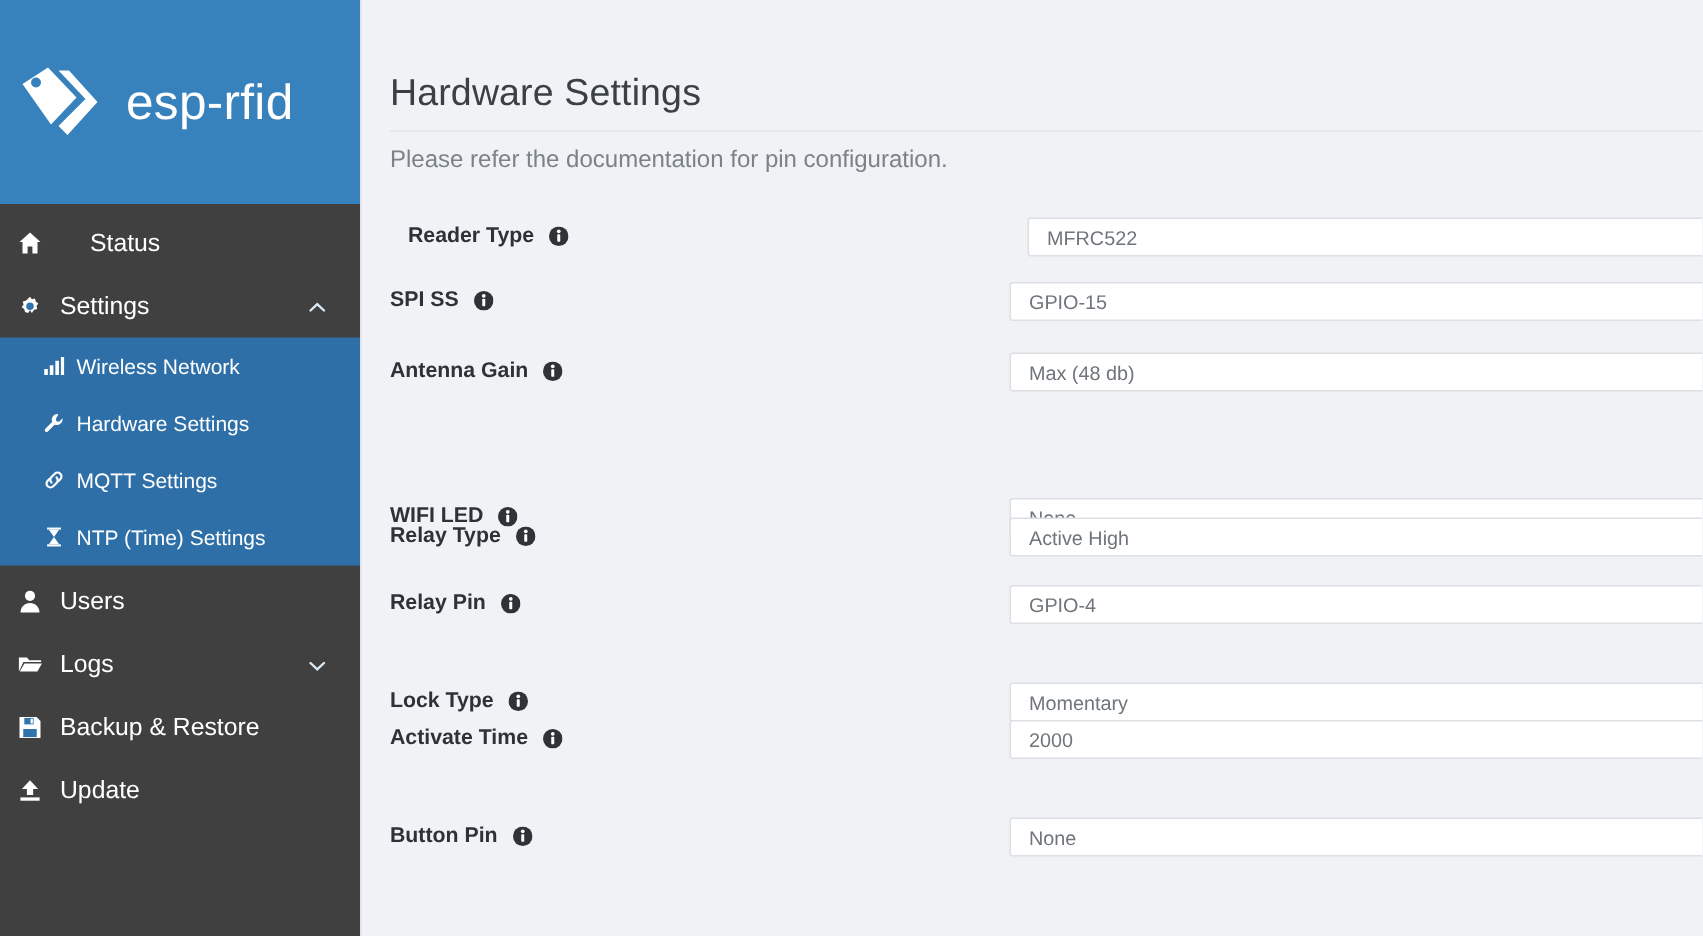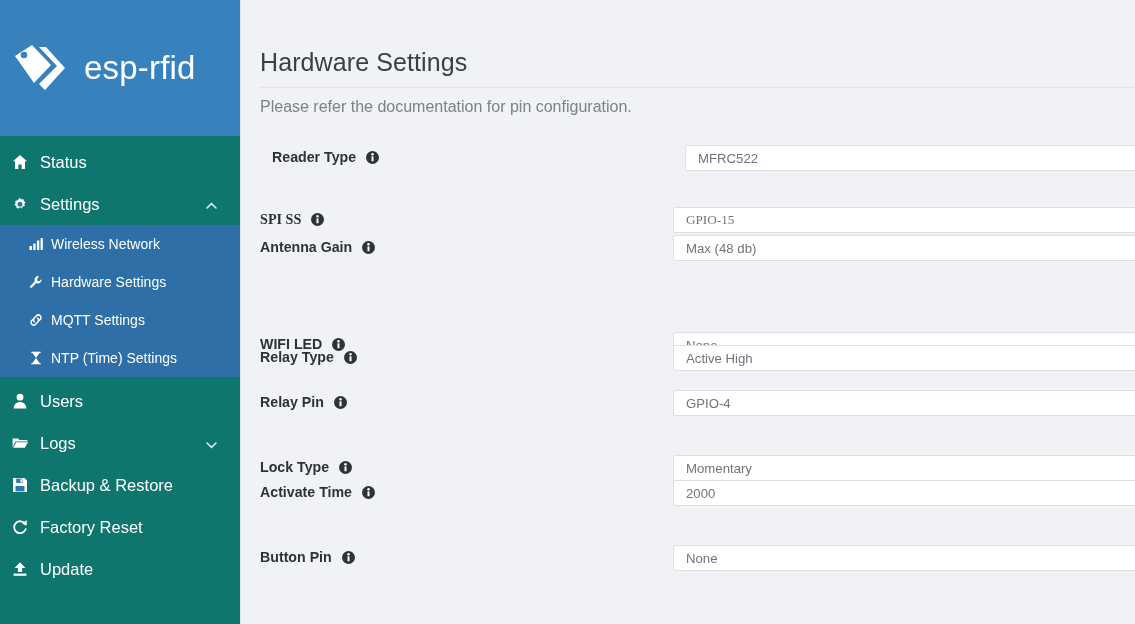--- a/index.html
+++ b/index.html
@@ -7,21 +7,21 @@
     width: 1135px; height: 624px;
     overflow: hidden;
     background: #f0f2f5;
     font-family: "Liberation Sans", sans-serif;
   }
   #app { position: relative; width: 1135px; height: 624px; display: flex; }
 
   
   #sidebar {
     width: 240px; height: 624px;
-    background: #0f766e;
+    background: #404040;
     flex: 0 0 240px;
     position: relative;
     overflow: hidden;
   }
   #brand {
     height: 136px;
     display: flex; align-items: center;
     padding-left: 10px;
     background: #3781bd;
   }
@@ -152,21 +152,21 @@
           <path d="M5 14 L22 3 L41 23 L24 41 Z" fill="#ffffff"></path>
           <circle cx="14" cy="13" r="3.3" fill="#3781bd"></circle>
           <path d="M29 5 L47 24 L29 42 L35 48 L55 26 L36 5 Z" fill="#ffffff"></path>
         </svg>
       </span>
       <span class="brand-text">esp-rfid</span>
     </div>
 
     <nav class="nav">
 
-      <div class="nav-item" style="margin-top:5px;">
+      <div class="nav-item" style="margin-top:5px;gap:20px;">
         <span class="ico">
           <svg viewBox="0 0 16 16" width="16" height="16">
               <path fill="#fff" d="M8 1 L15 7.3 H13 V15 H9.6 V10.4 H6.4 V15 H3 V7.3 H1 Z"></path>
             </svg>
         </span>
         <span class="lbl">Status</span>
       </div>
 
       <div class="nav-item" style="margin-top:0;">
         <span class="ico">
@@ -260,29 +260,20 @@
           <svg viewBox="0 0 16 16" width="16" height="16">
             <path fill="#fff" d="M1 1 h11.4 L15 3.6 V15 H1 Z"></path>
             <rect x="4.2" y="1.6" width="6.2" height="4.3" fill="#2f74ad"></rect>
             <rect x="8.4" y="2.2" width="1.5" height="3.1" fill="#fff"></rect>
             <rect x="3.5" y="9" width="9" height="5.4" fill="#2f74ad"></rect>
           </svg>
         </span>
         <span class="lbl">Backup &amp; Restore</span>
       </div>
 
-      <div class="nav-item">
-        <span class="ico">
-          <svg viewBox="0 0 16 16" width="16" height="16">
-            <path d="M13.2 5.3 A5.9 5.9 0 1 0 13.6 10.2" stroke="#fff" stroke-width="1.9" fill="none" stroke-linecap="round"></path>
-            <path fill="#fff" d="M14.6 1 L14.9 6.2 L9.9 4.8 Z"></path>
-          </svg>
-        </span>
-        <span class="lbl">Factory Reset</span>
-      </div>
 
       <div class="nav-item">
         <span class="ico">
           <svg viewBox="0 0 16 16" width="16" height="16">
             <path fill="#fff" d="M8 1.2 L13.4 7 H10.1 V11 H5.9 V7 H2.6 Z"></path>
             <rect x="1.6" y="12.6" width="12.8" height="2.2" fill="#fff"></rect>
           </svg>
         </span>
         <span class="lbl">Update</span>
       </div>
@@ -303,21 +294,21 @@
             <span class="info-icon">
               <svg viewBox="0 0 13 13" width="13" height="13">
                 <circle cx="6.5" cy="6.5" r="6.5" fill="#2f3337"></circle>
                 <circle cx="6.5" cy="3.2" r="1.25" fill="#ffffff"></circle>
                 <rect x="5.5" y="5.2" width="2" height="5" rx="0.5" fill="#ffffff"></rect>
               </svg>
             </span>
           </div>
           <div class="finput">MFRC522</div>
         </div>
-        <div class="frow" style="top: 207px; font-family: Liberation Serif, serif;">
+        <div class="frow" style="top: 188px;">
           <div class="flabel">
             <span>SPI SS</span>
             <span class="info-icon">
               <svg viewBox="0 0 13 13" width="13" height="13">
                 <circle cx="6.5" cy="6.5" r="6.5" fill="#2f3337"></circle>
                 <circle cx="6.5" cy="3.2" r="1.25" fill="#ffffff"></circle>
                 <rect x="5.5" y="5.2" width="2" height="5" rx="0.5" fill="#ffffff"></rect>
               </svg>
             </span>
           </div>

